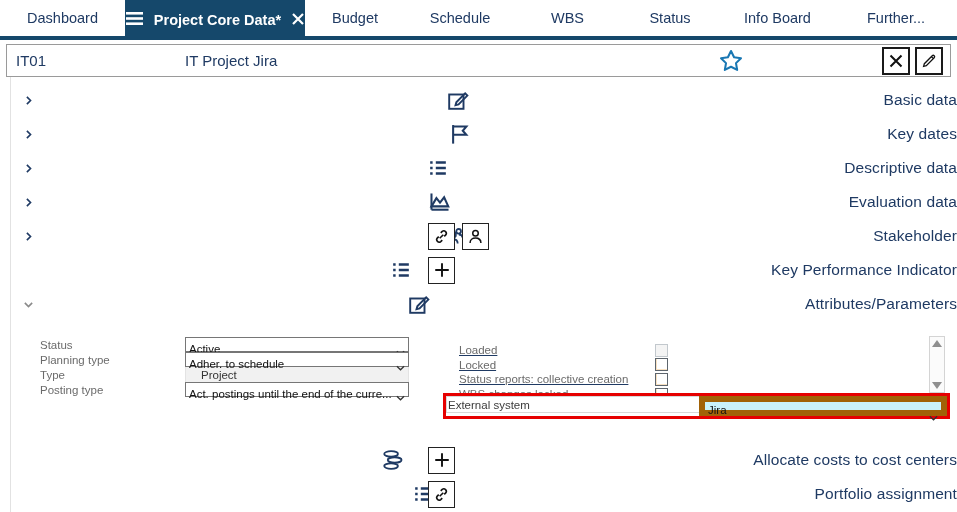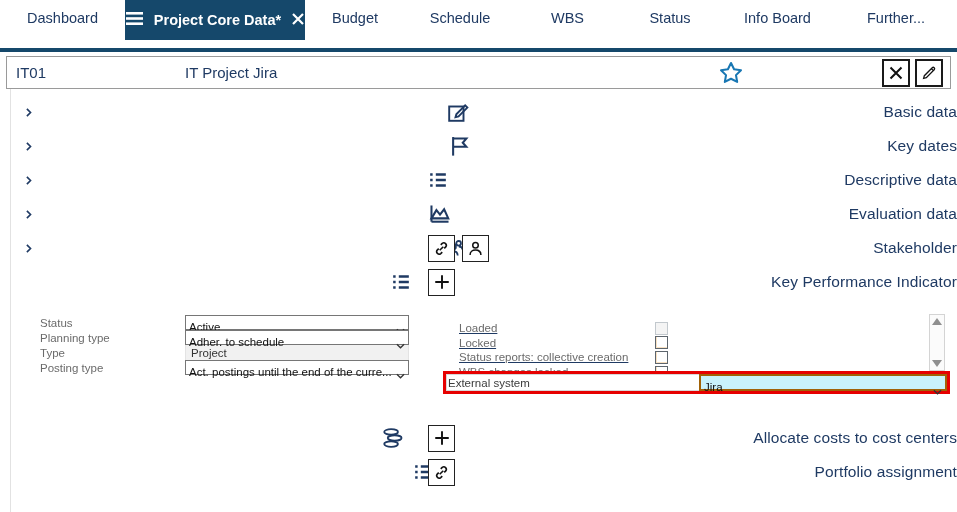--- a/index.html
+++ b/index.html
@@ -1,21 +1,21 @@
 <!DOCTYPE html>
 <html><head>
 <meta charset="utf-8">
 <style>
   * { margin:0; padding:0; box-sizing:border-box; }
   html,body { width:957px; height:512px; overflow:hidden; background:#fff;
               font-family:"Liberation Sans", sans-serif; }
   body { position:relative; color:#1f3a63; }
 
   
-  .tabbar { display:flex; height:52px; background:#fff; position:relative; }
+  .tabbar { display:flex; height:40px; background:#fff; position:relative; }
   .tabbar::after { content:""; position:absolute; left:0; right:0; bottom:0;
                    height:4px; background:#15486b; }
   .tab { height:36px; display:flex; align-items:center; justify-content:center;
          font-size:14.5px; color:#1f3a63; cursor:default; }
   .tab.active { height:40px; background:#15486b; color:#fff; z-index:2;
                 font-weight:bold; gap:11px; }
   .t0{width:125px}.t1{width:180px}.t2{width:100px}.t3{width:110px}
   .t4{width:105px}.t5{width:100px}.t6{width:115px}.t7{width:122px}
   .tab svg { flex:0 0 auto; }
 
@@ -48,21 +48,21 @@
   .attr-form { position:relative; height:92px; margin-top:12px; }
   .fcol { position:absolute; left:29px; top:4px; }
   .frow { display:flex; align-items:center; height:15px; }
   .flabel { width:145px; font-size:11.5px; color:#6b6b6b; }
   .sel { width:224px; height:15px; border:1px solid #767676; background:#fff;
          display:flex; align-items:center; position:relative;
          padding:8px 16px 0 3px; }
   .sel-val { font-size:11.5px; color:#111; white-space:nowrap; overflow:hidden; }
   .sel-caret { position:absolute; right:3px; top:4px; color:#333; }
   .ro { width:224px; height:30px; background:#f1f1f1; border:1px solid #e3e3e3;
-        display:flex; align-items:center; padding:0 5px; font-size:11.5px;
+        display:flex; align-items:center; padding:0 15px; font-size:11.5px;
         color:#333; }
 
   .ccol { position:absolute; left:448px; top:10px;text-decoration:underline; }
   .crow { display:flex; align-items:center; height:14.6px; }
   .clabel { width:196px; font-size:11.5px; color:#6b6b6b; }
   .cb { width:13px; height:13px; border:1px solid #5d656d; background:#fff;
         box-shadow: inset 1px -1px 0 rgba(235,170,80,.35); }
   .cb.disabled { border-color:#c2c8cd; background:#f4f4f4; box-shadow:none; }
 
   .vscroll { position:absolute; left:918px; top:3px; width:16px; height:57px;
@@ -73,21 +73,21 @@
             border-right:5px solid transparent; border-bottom:7px solid #8f8f8f; }
   .arr-dn { width:0; height:0; border-left:5px solid transparent;
             border-right:5px solid transparent; border-top:7px solid #8f8f8f; }
 
   .ext-row { position:absolute; left:432px; top:60px; width:507px;
              border:3px solid #e60000; display:flex; background:#fff; }
   .ext-label-cell { width:253px; height:17px; background:#fff;
                     border:1px solid #d8d8d8; border-right:none;
                     display:flex; align-items:center; padding-left:1px;
                     font-size:11.5px; color:#3c3c3c; }
-  .ext-sel { flex:1; height:17px; background:#c9f2fb; border:2px solid #a16207; }
+  .ext-sel { flex:1; height:17px; background:#c9f2fb; border:6px solid #a16207; }
 
   .bottom-group { margin-top:18px; }
 </style>
 </head>
 <body>
 
 <div class="tabbar">
   <div class="tab t0">Dashboard</div>
   <div class="tab t1 active">
     <span>
@@ -241,20 +241,34 @@
     <span class="slabel">Key Performance Indicator</span>
     <span class="row-actions">
       <button class="abtn">
         <svg width="18" height="18" viewBox="0 0 16 16" stroke="#111" stroke-width="1.7">
           <path d="M8 2 V14 M2 8 H14"></path>
           </svg>
         </button>
     </span>
   </div>
 
+  <div class="sec">
+    <span class="chev">
+      <svg width="13" height="13" viewBox="0 0 16 16">
+          <path d="M3.5 6 l4.5 4.5 4.5-4.5" fill="none" stroke="#8a8a8a" stroke-width="2"></path>
+        </svg>
+      </span>
+    <span class="sicon">
+      <svg width="22" height="22" viewBox="0 0 16 16" fill="none" stroke="currentColor" stroke-width="1.4">
+        <rect x="1.6" y="4" width="10.4" height="10.4"></rect>
+          <path d="M6.8 9.6 l6.4-6.4 1.6 1.6 -6.4 6.4 -2.2.6 z"></path>
+        </svg>
+      </span>
+    <span class="slabel">Attributes/Parameters</span>
+  </div>
 
   <div class="attr-form">
     <div class="fcol">
       <div class="frow">
         <span class="flabel">Status</span>
         <div class="sel">
           <span class="sel-val">Active</span>
           <span class="sel-caret">
             <svg width="9" height="6" viewBox="0 0 10 6">
                 <path d="M1 1 l4 4 4-4" fill="none" stroke="#333" stroke-width="1.4"></path>

